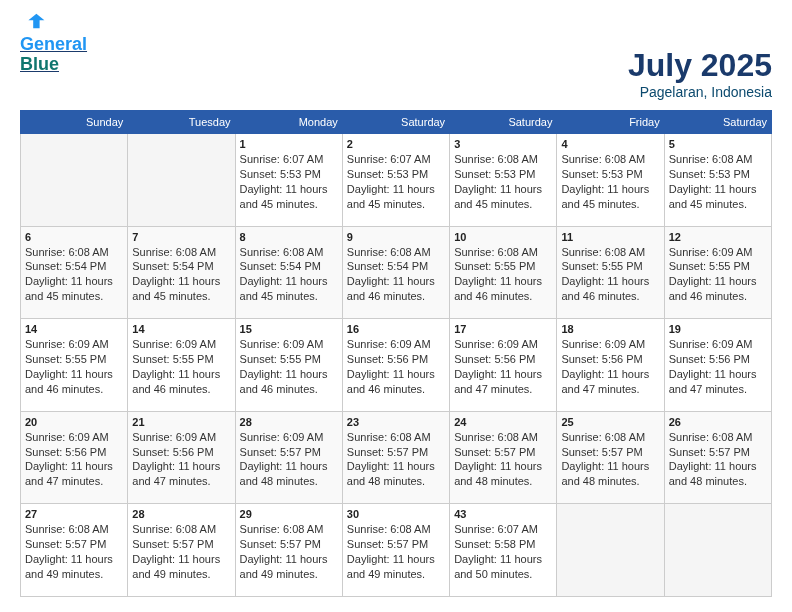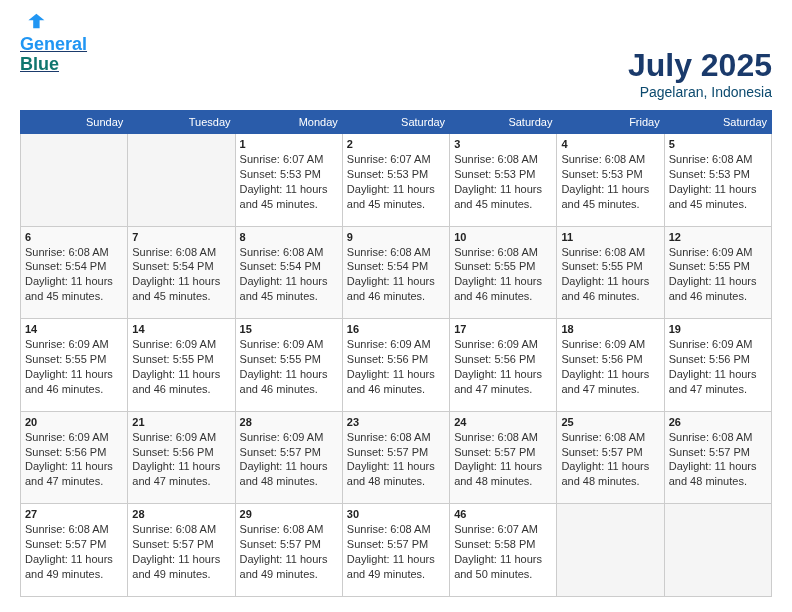--- a/index.html
+++ b/index.html
@@ -260,21 +260,21 @@
           </td>
           <td>
             <span class="day-num">29</span>
             <div class="info">Sunrise: 6:08 AM<br>Sunset: 5:57 PM<br>Daylight: 11 hours and 49 minutes.</div>
           </td>
           <td>
             <span class="day-num">30</span>
             <div class="info">Sunrise: 6:08 AM<br>Sunset: 5:57 PM<br>Daylight: 11 hours and 49 minutes.</div>
           </td>
           <td>
-            <span class="day-num">46</span>
+            <span class="day-num">43</span>
             <div class="info">Sunrise: 6:07 AM<br>Sunset: 5:58 PM<br>Daylight: 11 hours and 50 minutes.</div>
           </td>
           <td class="empty"></td>
           <td class="empty"></td>
         </tr>
       </tbody>
   </table>
 </div>
 
 </body></html>

